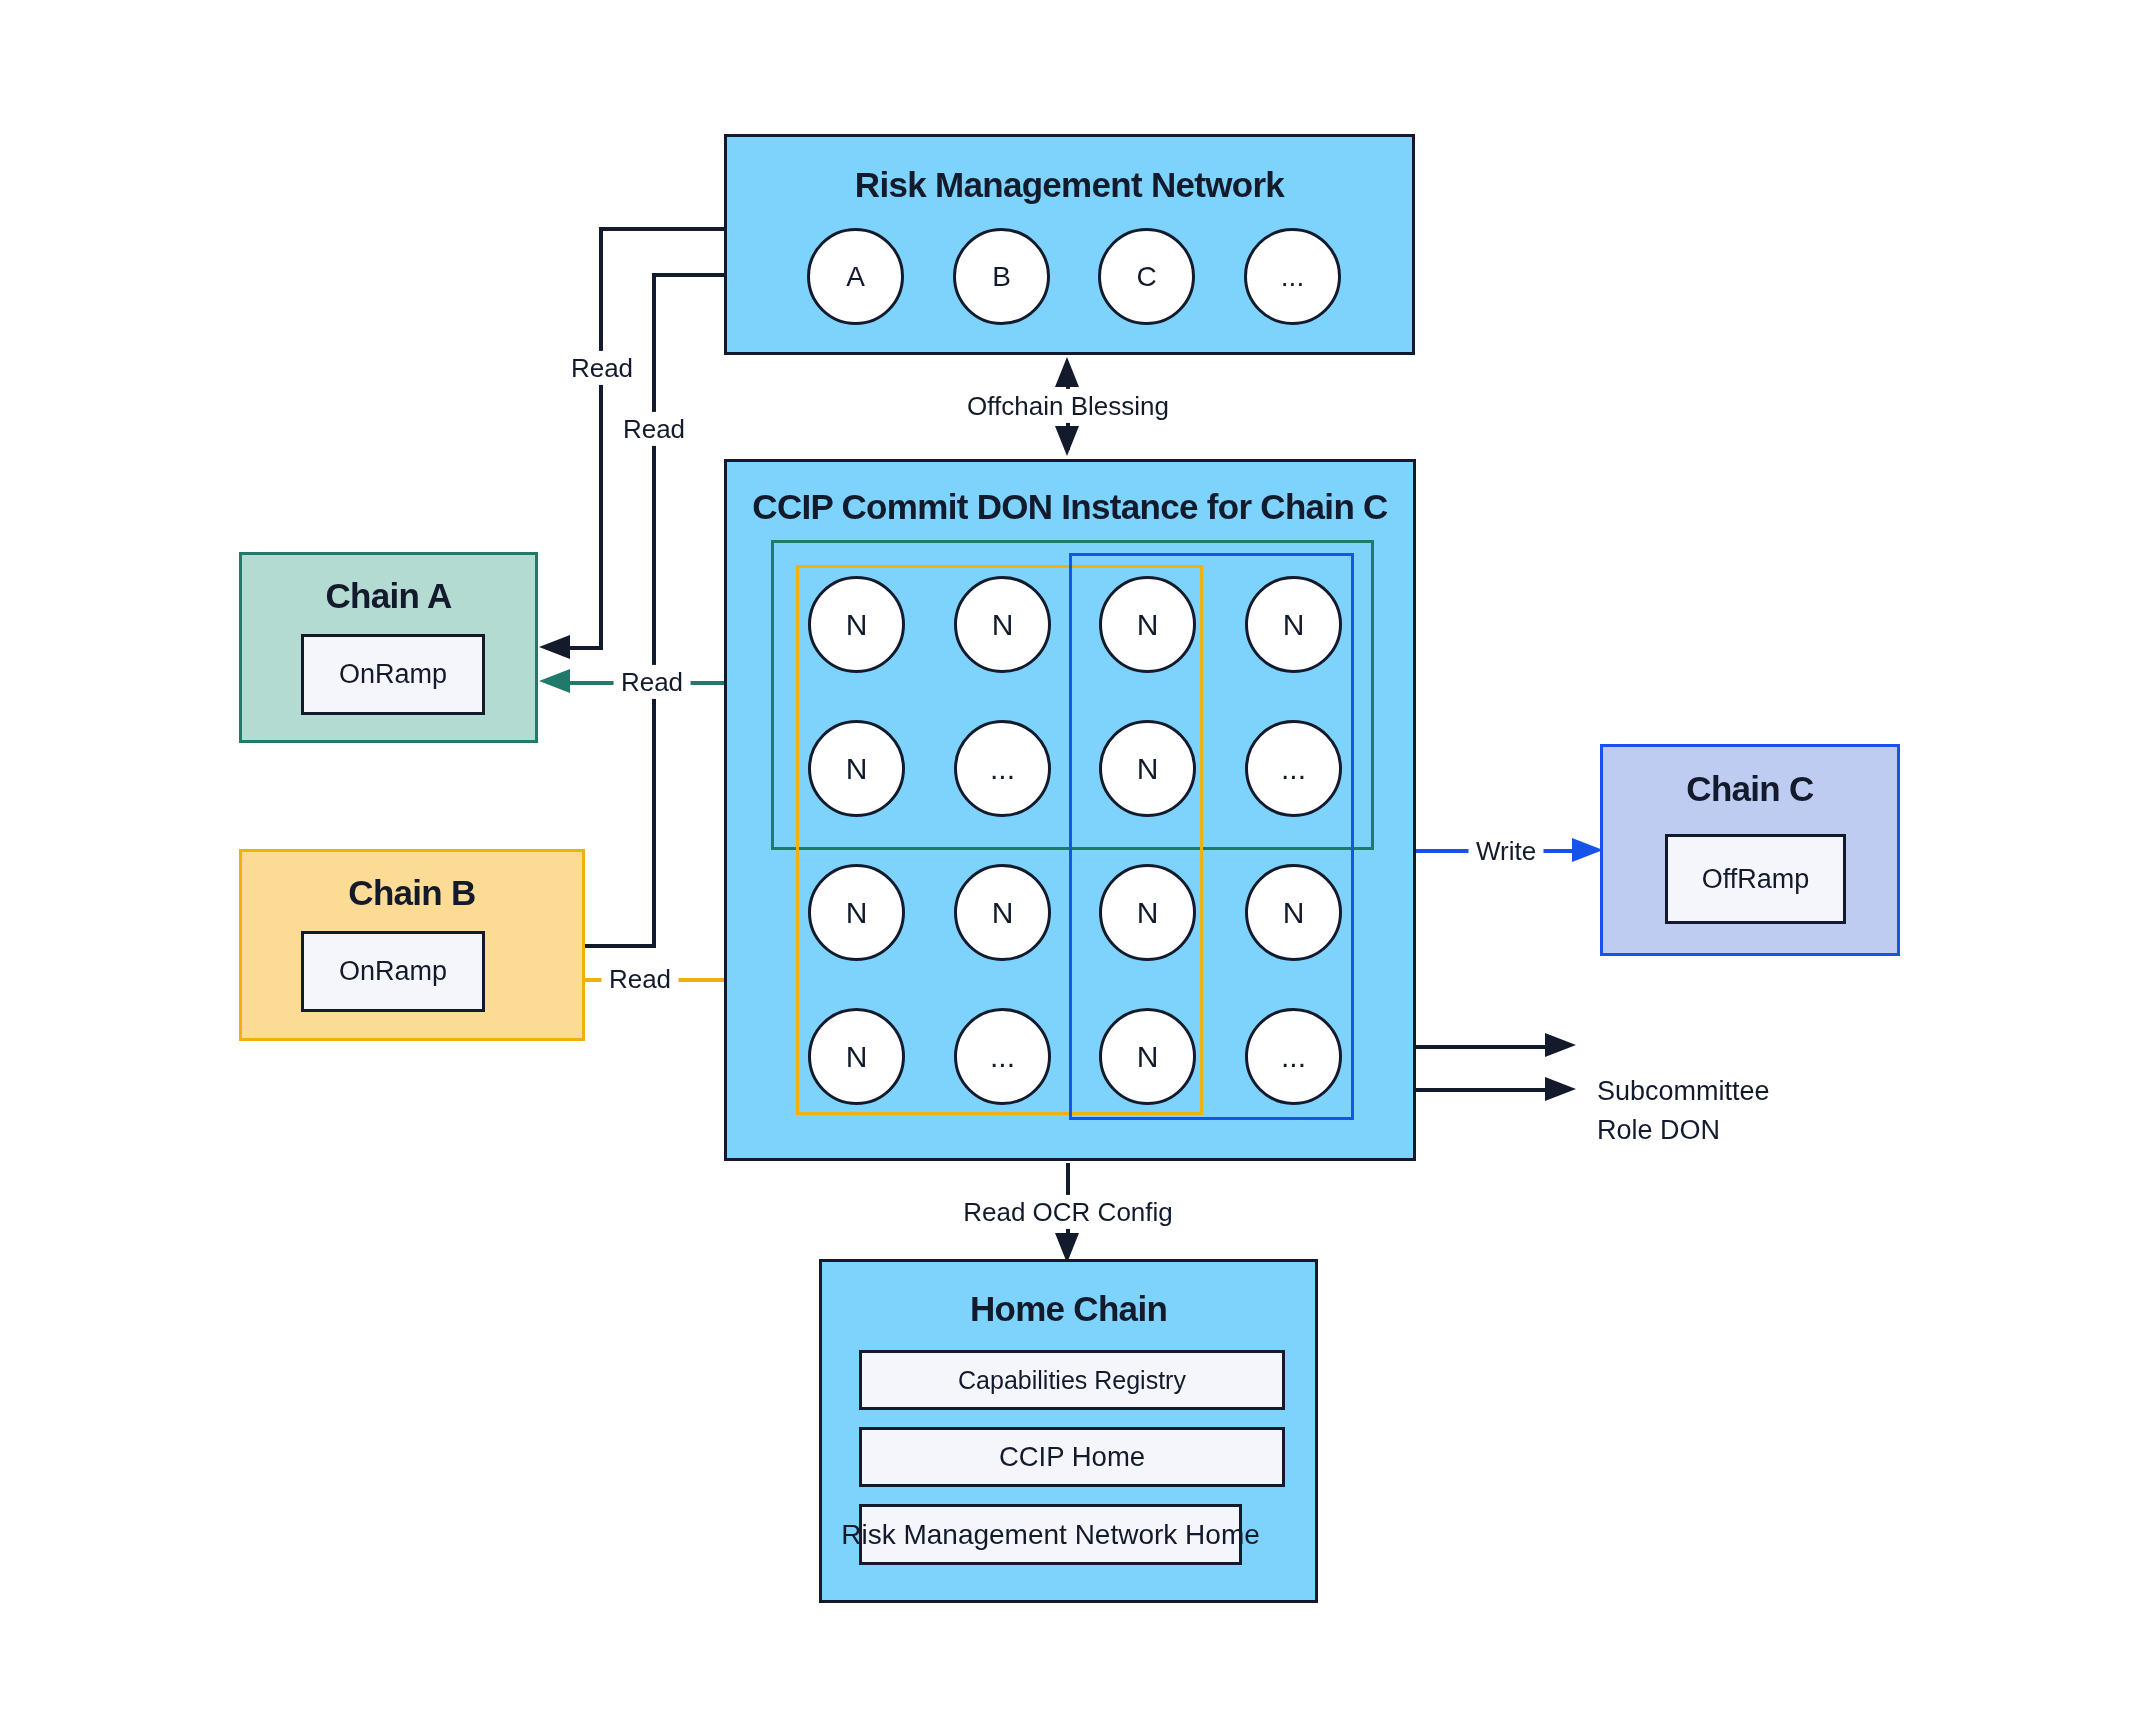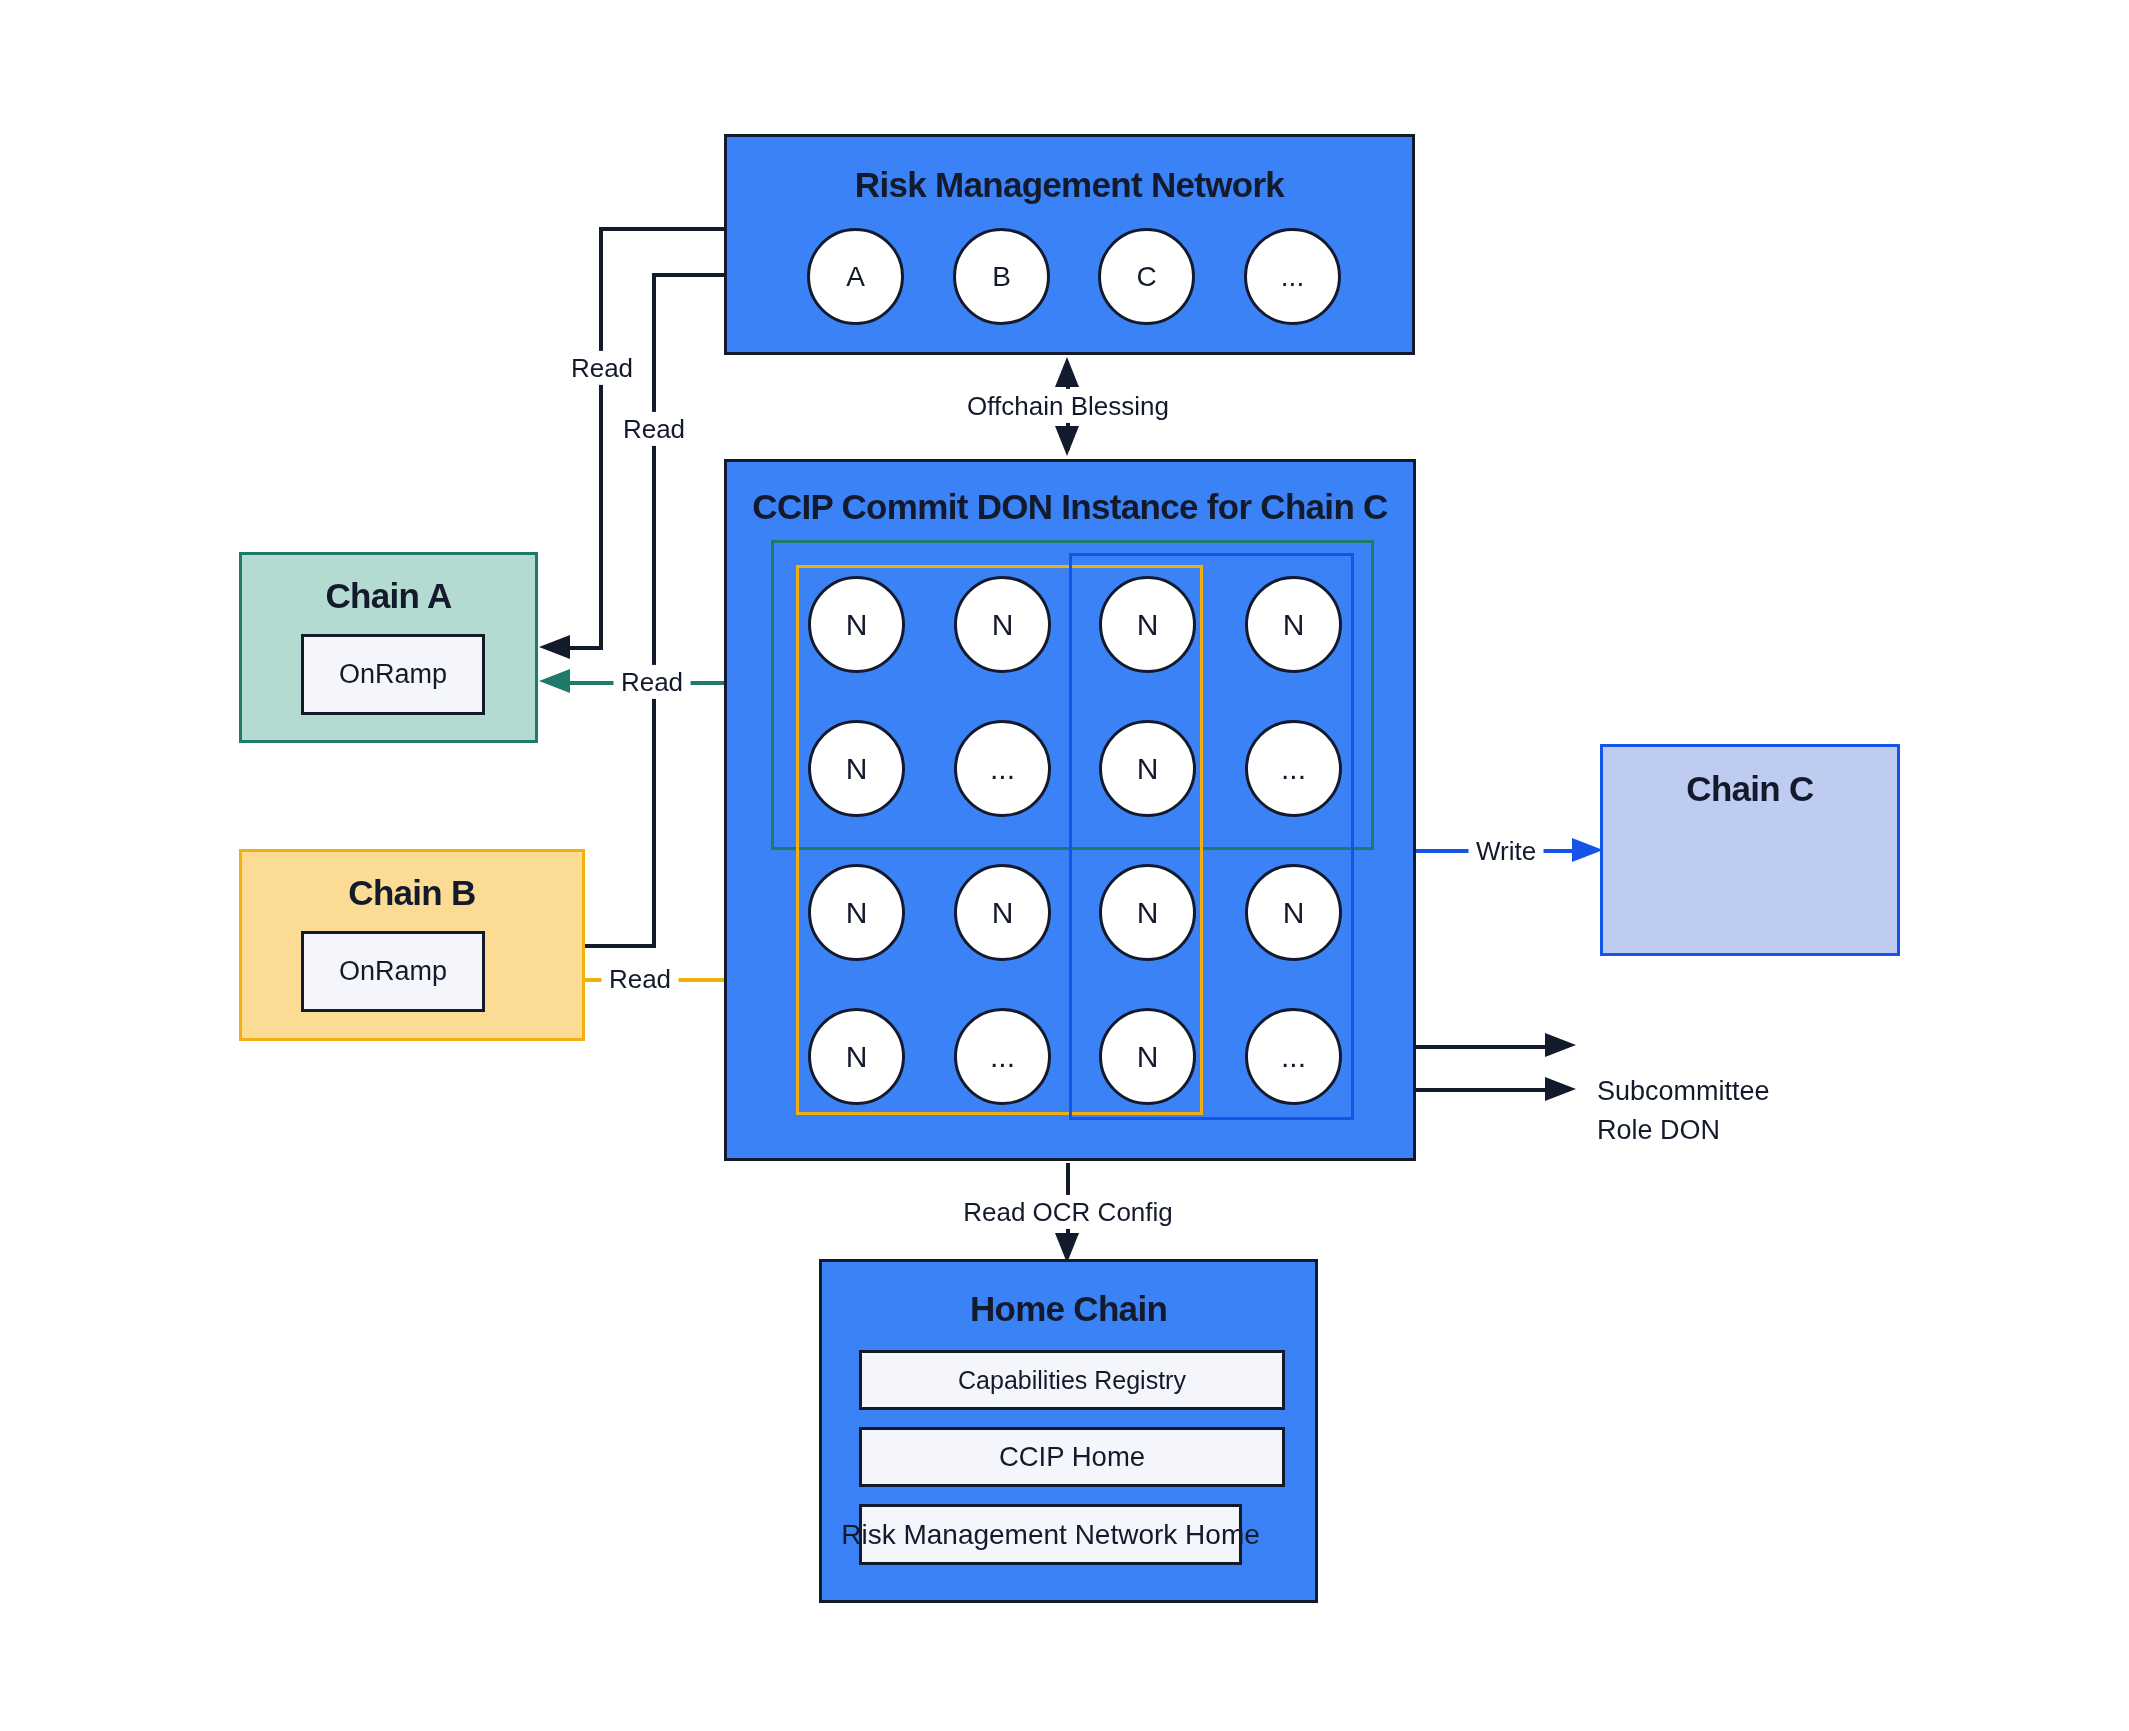--- a/index.html
+++ b/index.html
@@ -10,21 +10,21 @@
     --amber-fill:#fcdc95;
     --blue:#1553e9;
     --blue-fill:#bfccf2;
     --panel:#f4f6fb;
   }
   html,body{margin:0;padding:0;background:#ffffff;}
   #canvas{
     position:relative;width:2129px;height:1731px;background:#ffffff;
     font-family:"Liberation Sans",sans-serif;color:var(--ink);overflow:hidden;
   }
-  .box{position:absolute;box-sizing:border-box;border:3.7px solid var(--ink);background:#3b82f6;}
+  .box{position:absolute;box-sizing:border-box;border:3.7px solid var(--ink);background:#7dd3fc;}
   .box-title{position:absolute;left:0;right:0;text-align:center;font-weight:bold;font-size:35px;letter-spacing:-0.7px;white-space:nowrap;}
   .overlay{position:absolute;box-sizing:border-box;border:3.7px solid;background:transparent;}
   .circle{
     position:absolute;box-sizing:border-box;width:97px;height:97px;border-radius:50%;
     border:3.7px solid var(--ink);background:#ffffff;display:flex;align-items:center;justify-content:center;
     font-size:30px;color:var(--ink);
   }
   .contract{
     position:absolute;box-sizing:border-box;border:3.7px solid var(--ink);background:var(--panel);
     display:flex;align-items:center;justify-content:center;font-size:27px;white-space:nowrap;
@@ -179,20 +179,23 @@
 
   <div class="box" style="left:239px;top:849px;width:346px;height:192px;background:var(--amber-fill);border-color:var(--amber);">
     <div class="box-title" style="top:21px;">Chain B</div>
     <div class="contract" style="left:59px;top:79px;width:184px;height:81px;">
       <span>OnRamp</span>
     </div>
   </div>
 
   <div class="box" style="left:1600px;top:744px;width:300px;height:212px;background:var(--blue-fill);border-color:var(--blue);">
     <div class="box-title" style="top:22px;">Chain C</div>
+    <div class="contract" style="left:62px;top:87px;width:181px;height:90px;">
+      <span>OffRamp</span>
+    </div>
   </div>
 
   <div class="box" style="left:819px;top:1259px;width:499px;height:344px;">
     <div class="box-title" style="top:27px;">Home Chain</div>
     <div class="contract" style="left:37px;top:88px;width:426px;height:60px;font-size:25px;">
       <span>Capabilities Registry</span>
     </div>
     <div class="contract" style="left:37px;top:165px;width:426px;height:60px;font-size:27.5px;">
       <span>CCIP Home</span>
     </div>

